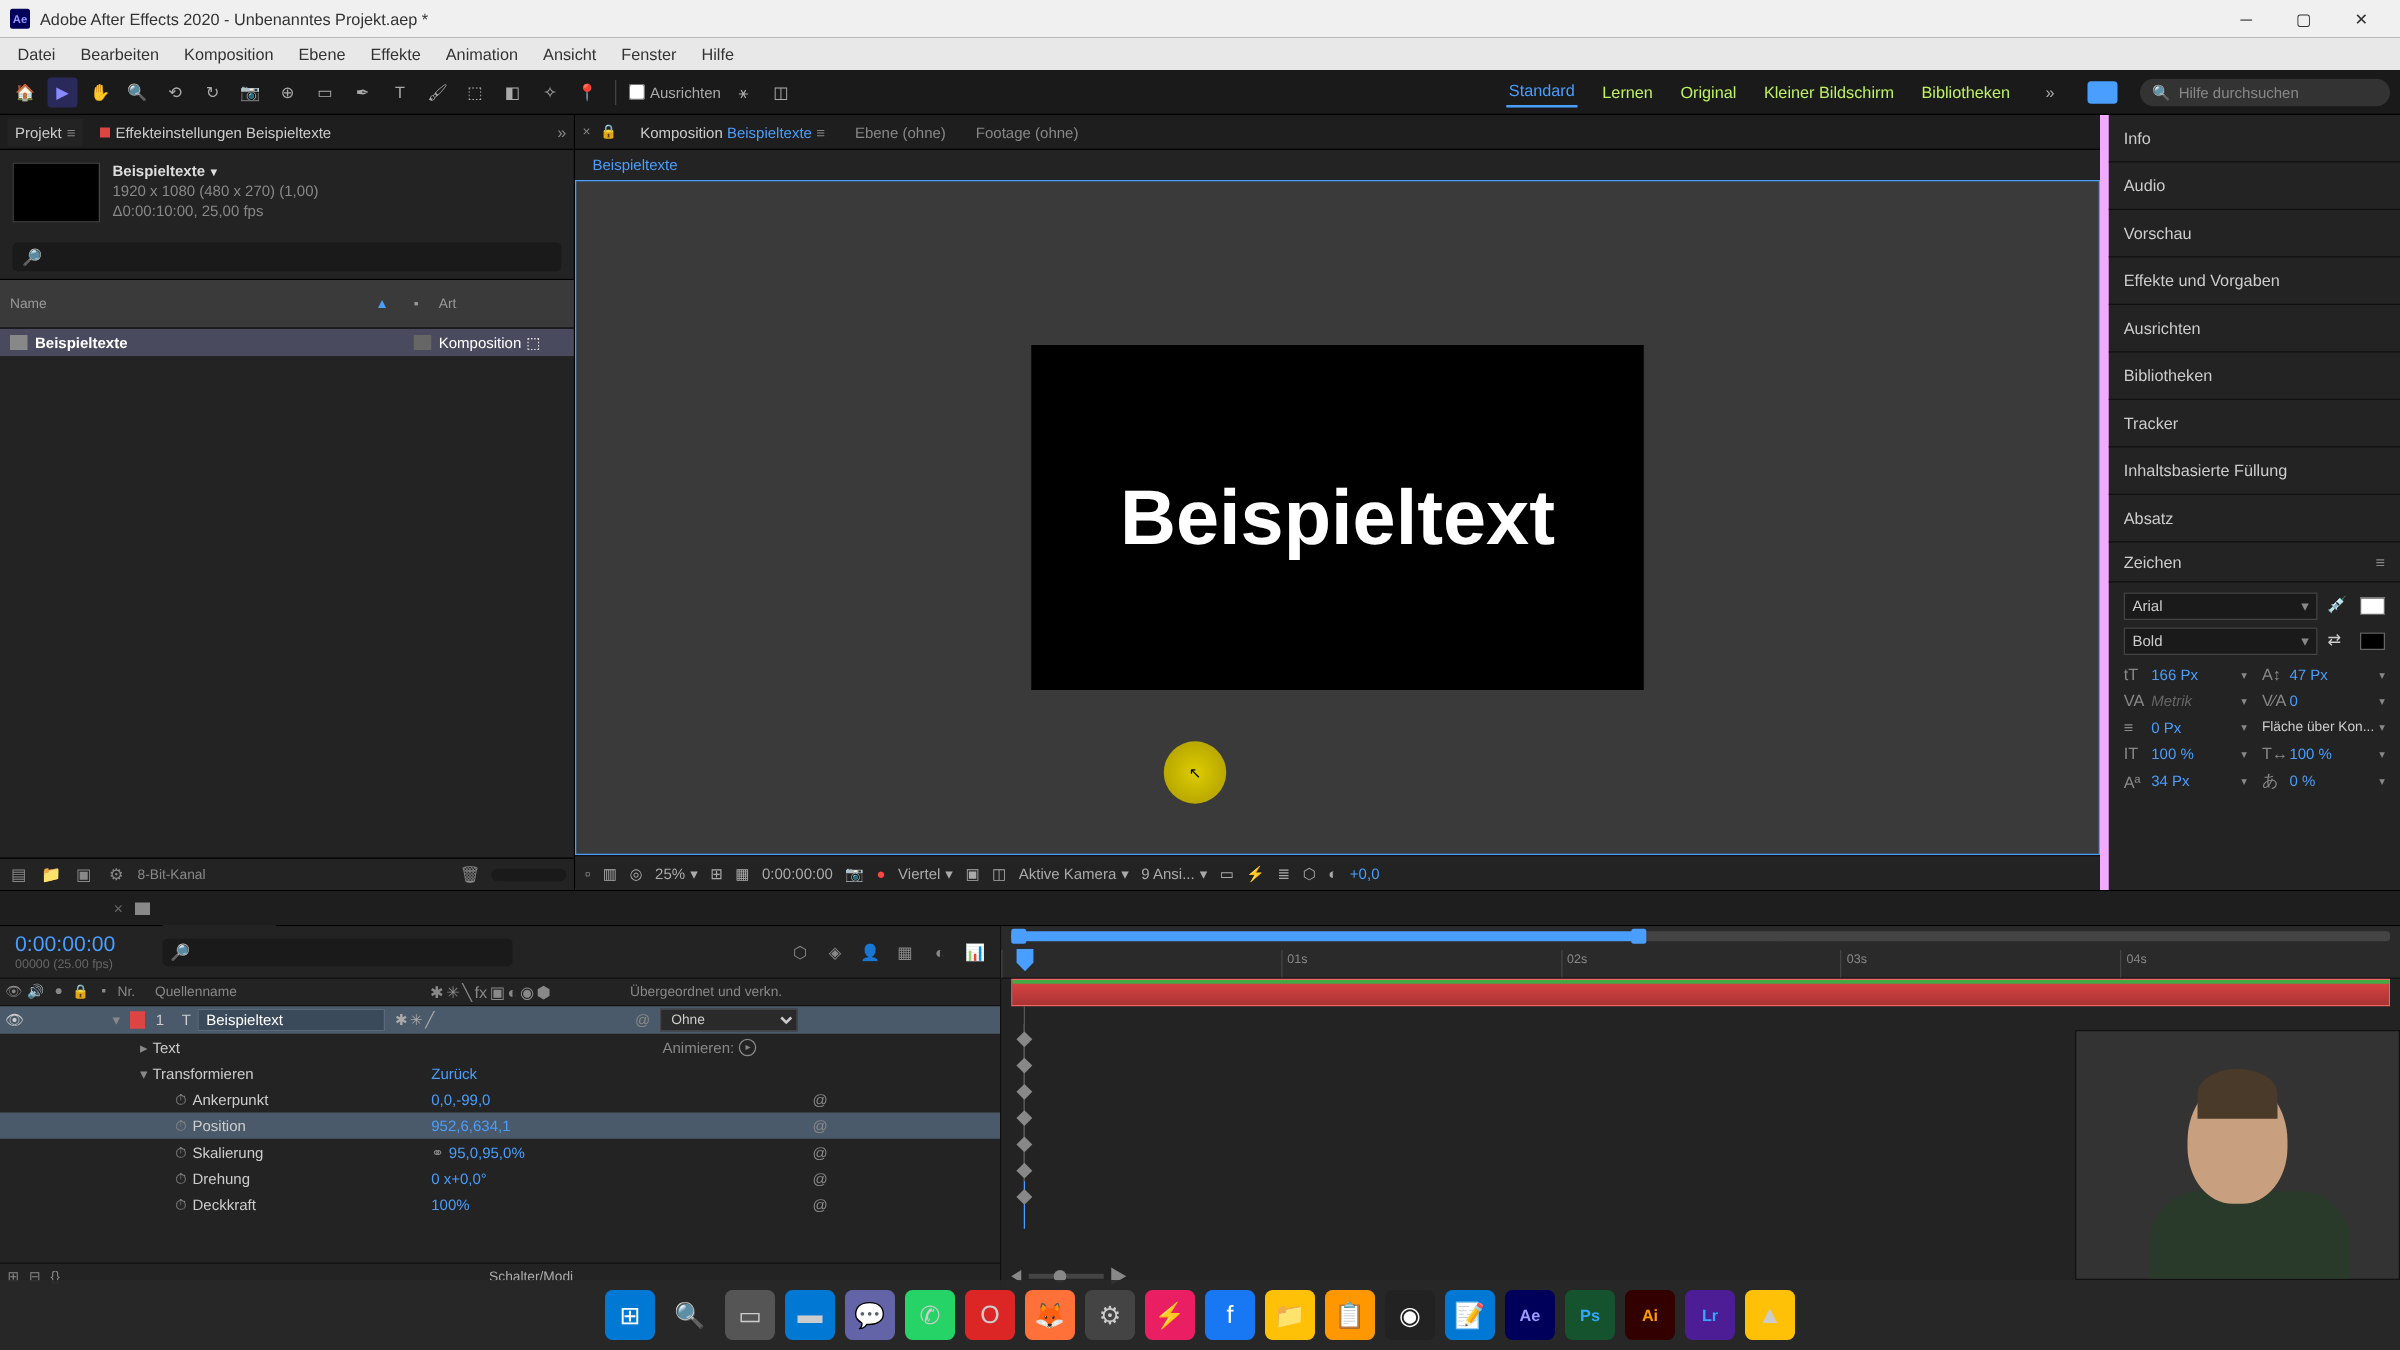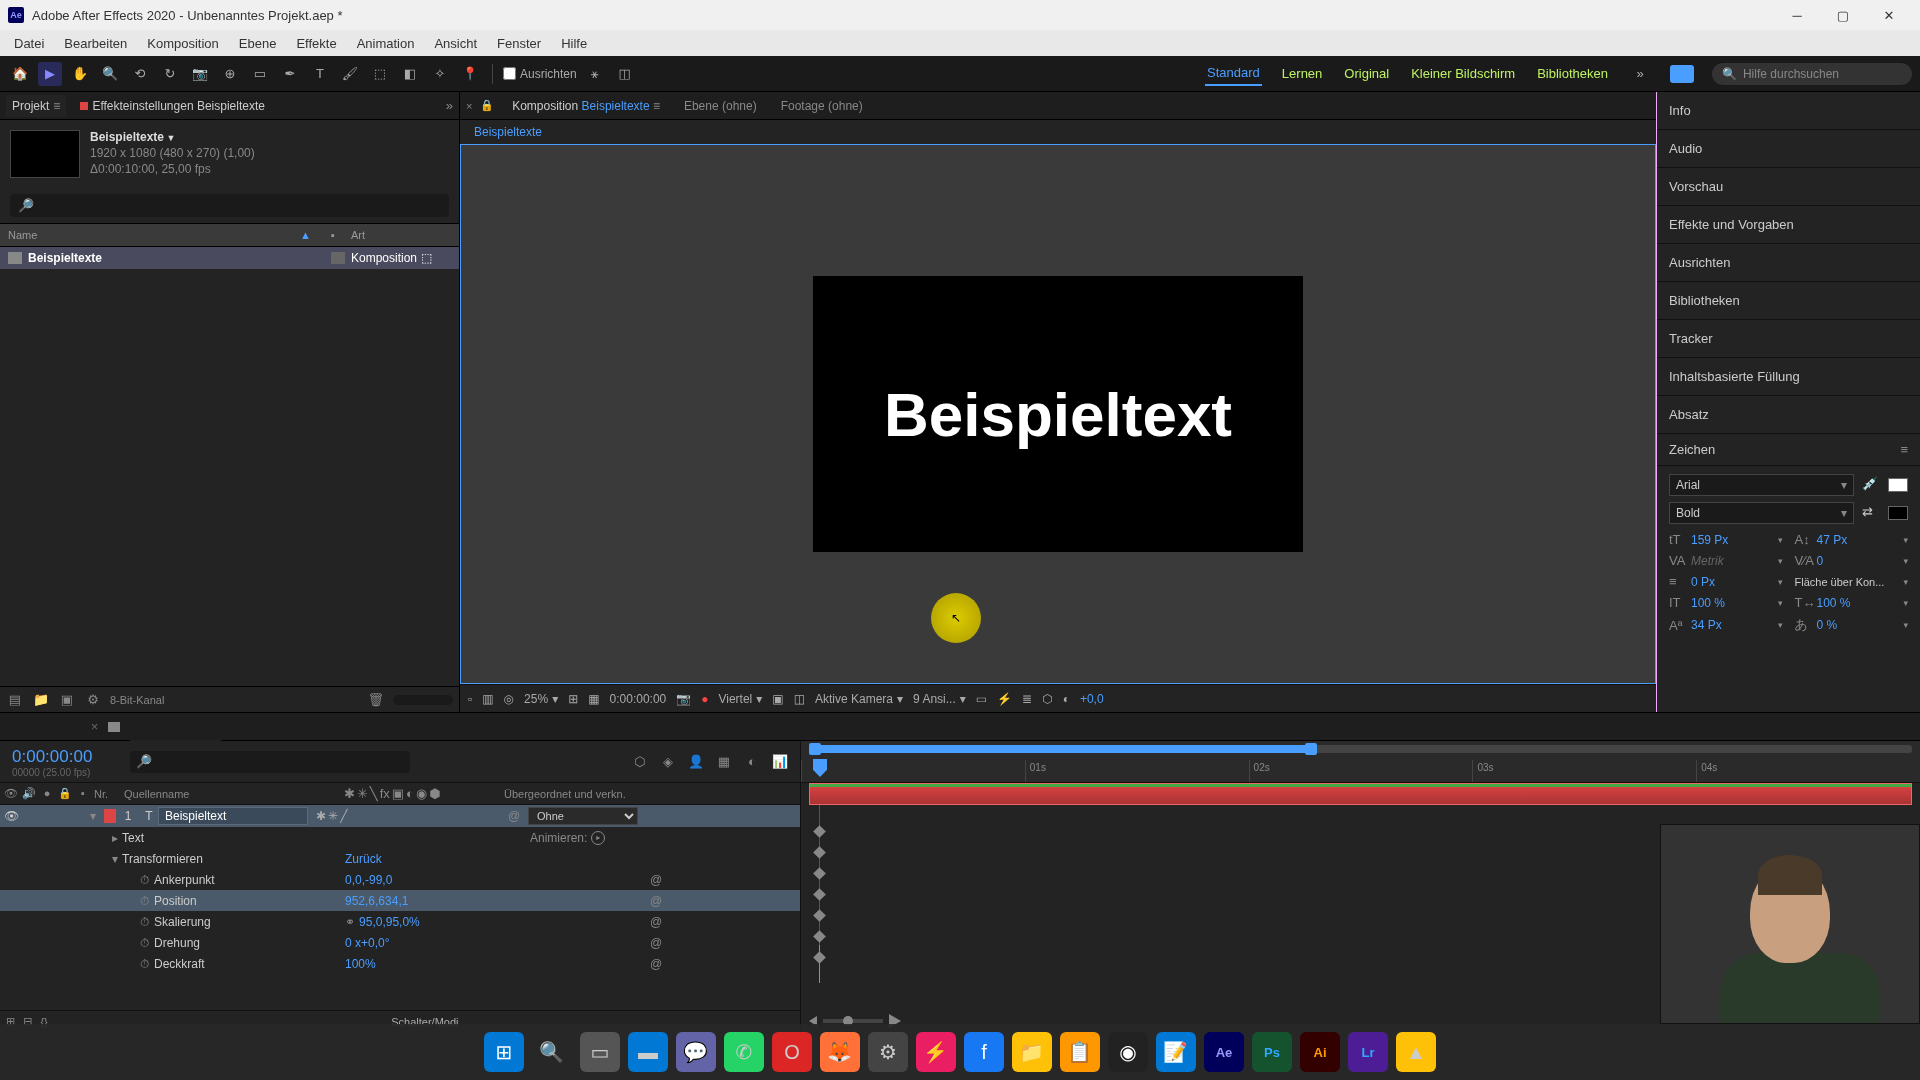--- a/index.html
+++ b/index.html
@@ -25,39 +25,39 @@
 .workspace-bar { margin-left:auto; display:flex; gap:18px; align-items:center; }
 .workspace-item { color:#bef264; font-size:13px; cursor:pointer; padding:4px 2px; }
 .workspace-item.active { color:#4a9eff; border-bottom:2px solid #4a9eff; }
 .search-box { background:#333; border-radius:12px; padding:4px 10px; display:flex; align-items:center; gap:6px; color:#888; font-size:12px; width:200px; }
 .sync-icon { width:24px; height:18px; background:#4a9eff; border-radius:3px; }
 
 
 .main { display:flex; height:620px; }
 .left-col { width:460px; background:#232323; border-right:1px solid #000; display:flex; flex-direction:column; }
 .center-col { flex:1; background:#232323; display:flex; flex-direction:column; }
-.right-col { width:264px; background:#232323; border-left:1px solid #f0abfc; }
+.right-col { width:240px; background:#232323; border-left:7px solid #f0abfc; }
 
 
 .panel-tabs { height:28px; display:flex; align-items:center; padding:0 6px; gap:8px; border-bottom:1px solid #000; background:#1e1e1e; }
 .panel-tab { font-size:12px; color:#ccc; padding:4px 6px; display:flex; align-items:center; gap:4px; }
 .panel-tab.active { background:#232323; }
 .panel-tab .dot { width:8px; height:8px; background:#d44; }
 .more-icon { margin-left:auto; color:#888; }
 
 .proj-info { display:flex; padding:10px; gap:10px; }
 .proj-thumb { width:70px; height:48px; background:#000; border:1px solid #444; }
 .proj-meta { font-size:12px; }
 .proj-meta .name { font-weight:bold; color:#ddd; }
 .proj-meta .name::after { content:' ▼'; font-size:9px; }
 .proj-meta .dim { color:#888; margin-top:2px; }
 
 .proj-search { margin:6px 10px; background:#1a1a1a; border-radius:4px; padding:4px 8px; display:flex; align-items:center; }
 
-.proj-cols { display:flex; background:#3a3a3a; height:24px; align-items:center; padding:0 8px; font-size:11px; color:#999; border-top:1px solid #000; border-bottom:1px solid #000; }
+.proj-cols { display:flex; background:#3a3a3a; height:40px; align-items:center; padding:0 8px; font-size:11px; color:#999; border-top:1px solid #000; border-bottom:1px solid #000; }
 .proj-cols .col-name { flex:1; }
 .proj-cols .col-art { width:100px; }
 .proj-cols .sort-arrow { color:#4a9eff; margin-right:20px; }
 
 .proj-item { display:flex; height:22px; align-items:center; padding:0 8px; background:#4a4a5f; color:#fff; font-size:12px; }
 .proj-item .item-icon { width:14px; height:12px; background:#888; margin-right:6px; }
 .proj-item .item-name { flex:1; font-weight:bold; }
 .proj-item .item-folder { width:14px; height:12px; background:#666; margin-right:6px; }
 .proj-item .item-type { width:100px; display:flex; align-items:center; gap:4px; }
 
@@ -394,21 +394,21 @@
         </div>
       </div>
       <div class="char-row">
         <div class="char-select">Bold</div>
         <span class="eyedrop">⇄</span>
         <div class="sw black" style="width:20px;height:14px;border:1px solid #666"></div>
       </div>
       <div class="char-grid">
         <div class="char-field">
             <span class="icon">tT</span>
-            <span class="val">159 Px</span>
+            <span class="val">166 Px</span>
             <span class="arrow">▾</span>
           </div>
         <div class="char-field">
             <span class="icon">A↕</span>
             <span class="val">47 Px</span>
             <span class="arrow">▾</span>
           </div>
         <div class="char-field">
             <span class="icon">VA</span>
             <span class="val dim">Metrik</span>

